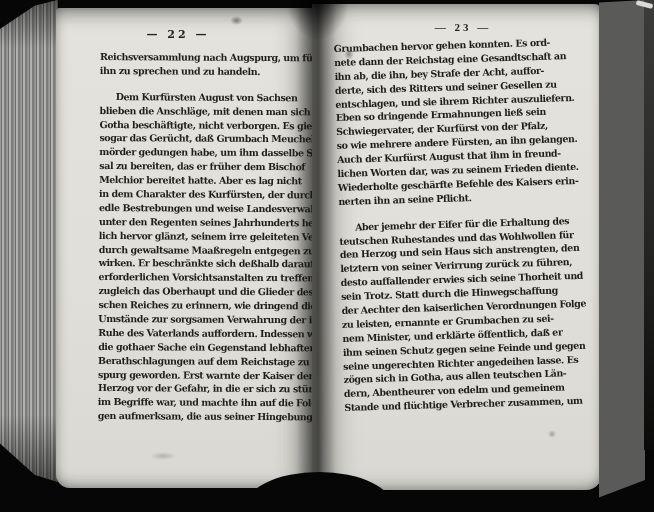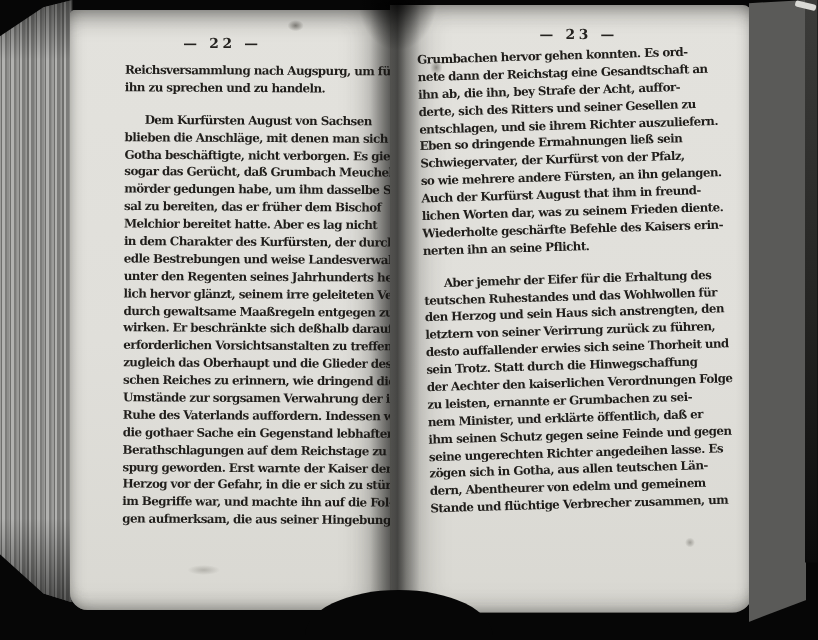--- a/index.html
+++ b/index.html
@@ -41,21 +41,21 @@
     background:linear-gradient(90deg, rgba(0,0,0,0) 0%, rgba(0,0,0,.30) 42%, rgba(0,0,0,.48) 55%, rgba(0,0,0,.22) 72%, rgba(0,0,0,0) 100%);}
   .gutter-top{position:absolute;left:278px;top:0;width:80px;height:56px;
     background:radial-gradient(ellipse 55% 100% at 50% 0%, rgba(0,0,0,.75), rgba(0,0,0,0) 72%);}
   .bottom-dip{position:absolute;left:244px;top:472px;width:150px;height:52px;
     background:#060606;border-radius:50% 50% 0 0 / 70% 70% 0 0;}
 
   
   .page-header{position:absolute;width:100%;text-align:center;
     font-size:11px;font-weight:bold;letter-spacing:3px;color:#24221f;}
   .page.left .page-header{top:20px;left:-6px;}
-  .page.right .page-header{top:17px;left:6px;}
+  .page.right .page-header{top:17px;left:6px;font-family:Liberation Serif, serif;}
   .text-block{position:absolute;color:#201e1b;font-weight:bold;
     font-size:9.5px;letter-spacing:-0.45px;white-space:nowrap;}
   .page.left .text-block{left:44px;top:42px;width:224px;transform:rotate(.35deg);transform-origin:0 0;}
   .page.right .text-block{left:26px;top:38px;width:232px;transform:rotate(-1.7deg);transform-origin:0 40%;}
   .text-line{height:13.9px;line-height:13.9px;}
   .text-line.para-start{margin-top:12px;text-indent:16px;}
 
   
   .stain{position:absolute;border-radius:50%;}
   .stain.s1{left:230px;top:16px;width:13px;height:9px;

